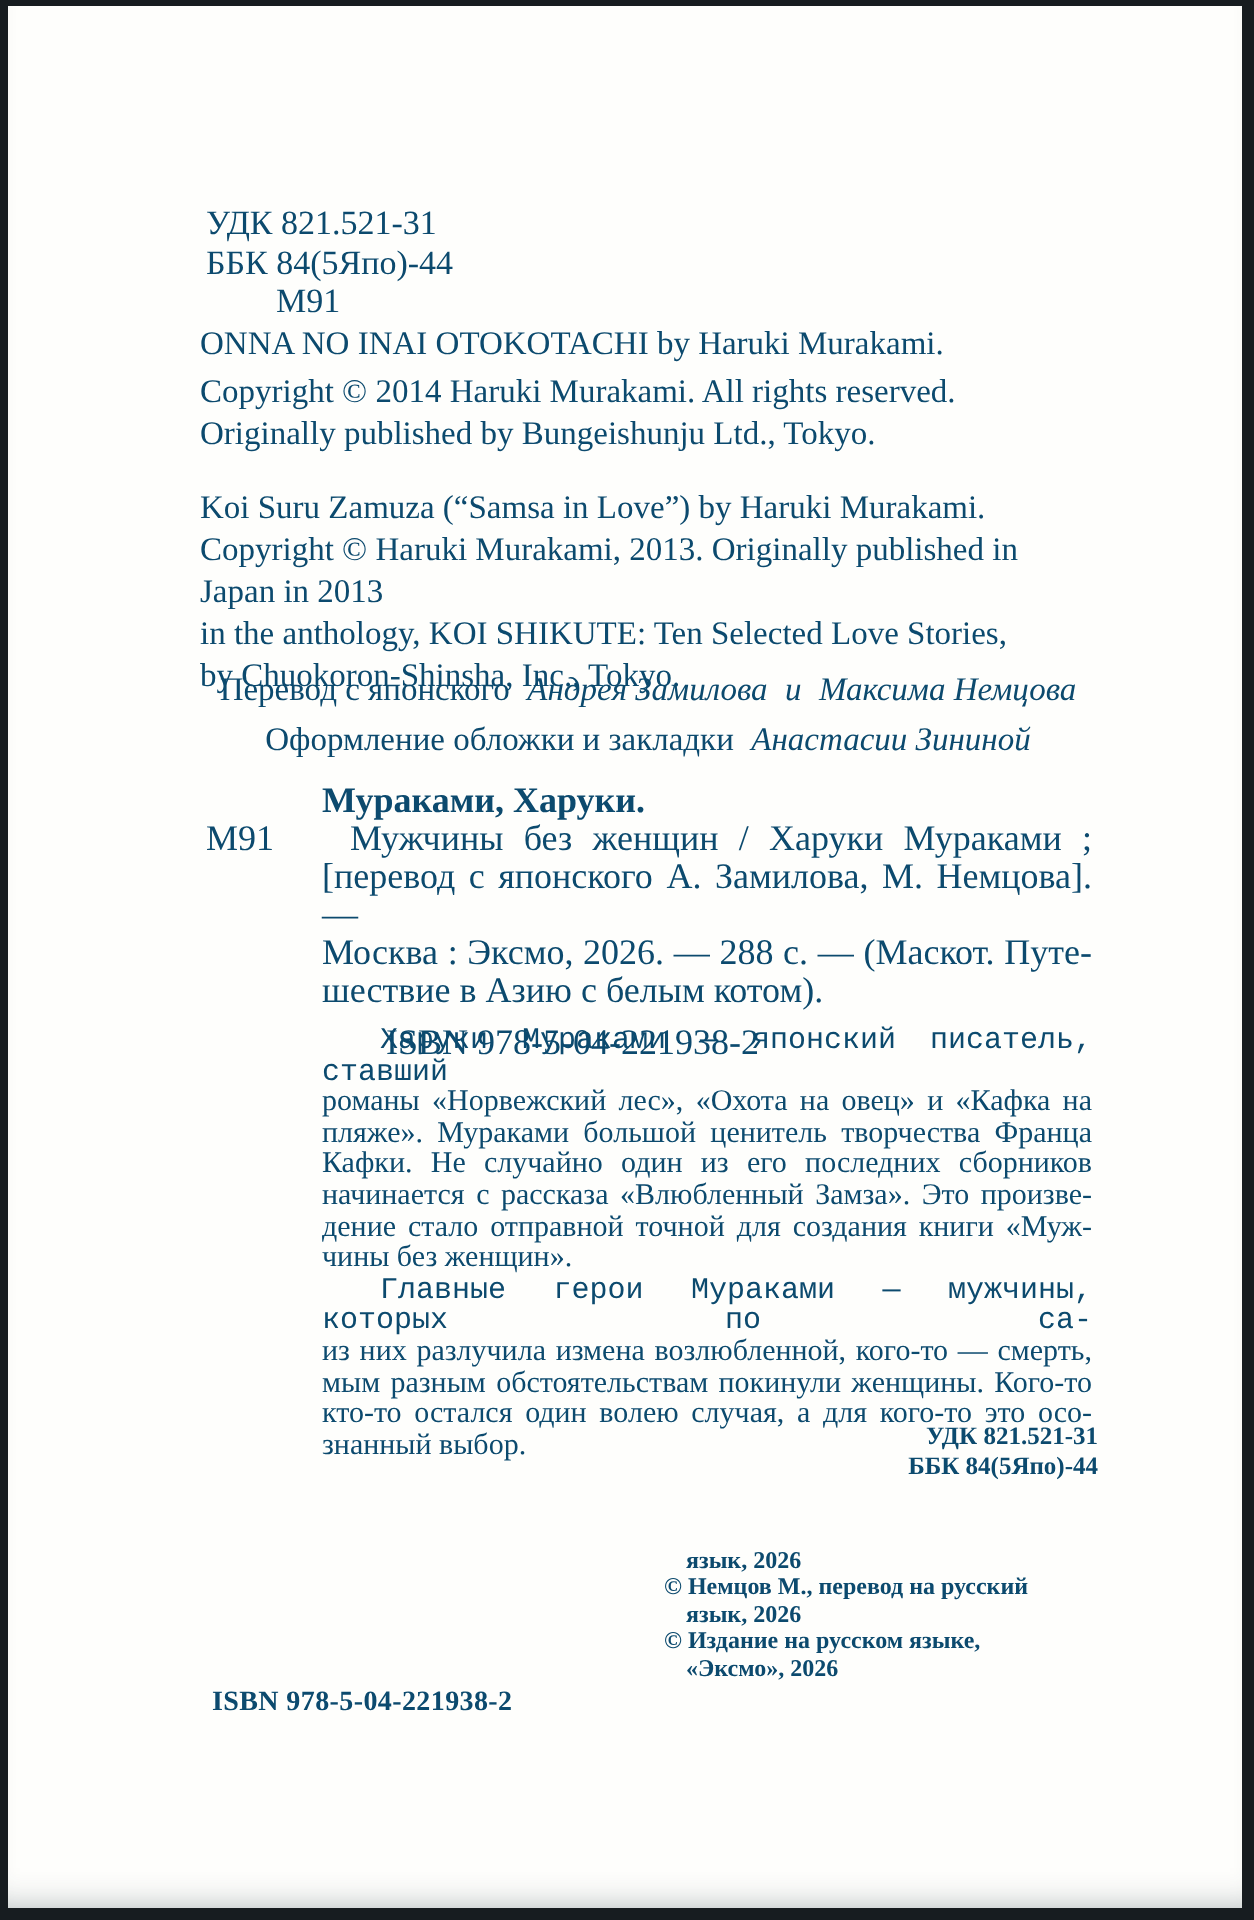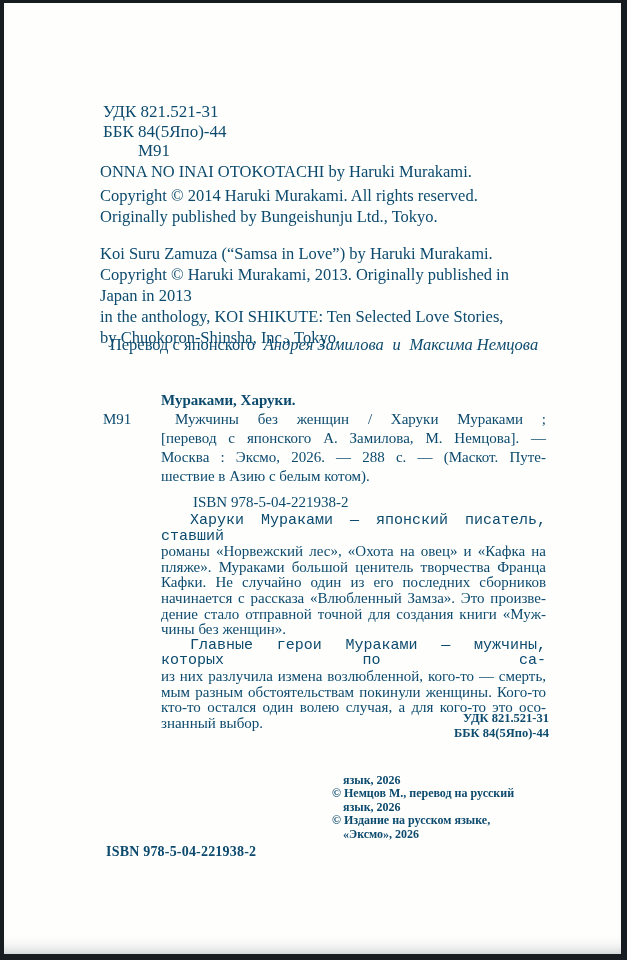--- a/index.html
+++ b/index.html
@@ -23,21 +23,21 @@
   .en1{top:158px;font-size:16.5px;line-height:21.5px;}
   .en1 div:first-child{margin-bottom:2px;}
   .en2{top:240px;font-size:16.5px;line-height:21px;}
 
   .credit{font-size:16.5px;line-height:20px;}
   .credit-translation{top:332px;}
   .credit-design{top:357px;}
   .credit .it{font-style:italic;}
   .credit span + span{margin-left:0.28em;}
 
-  .bib{position:absolute;left:157px;width:385px;top:388px;font-size:15px;line-height:19px;}
+  .bib{position:absolute;left:157px;width:385px;top:388px;font-size:18px;line-height:19px;}
   .bib-author{font-weight:bold;}
   .bib-code{position:absolute;left:-58px;top:19px;}
   .jlines div{text-align:justify;text-align-last:justify;}
   .jlines div.last{text-align-last:left;}
   .bib-lines div.first{text-indent:14px;}
   .bib-isbn{margin-top:7px;margin-left:32px;}
 
   .annotation{position:absolute;left:157px;width:385px;top:510px;font-size:15px;line-height:15.6px;}
   .para div.first{text-indent:29px;font-family:Liberation Mono, monospace;}
 
@@ -73,20 +73,24 @@
       <div class="last">by Chuokoron-Shinsha, Inc., Tokyo.</div>
     </div>
 
   <div class="center-block credit credit-translation">
     <span>Перевод с японского</span>
     <span class="it">Андрея Замилова</span>
     <span class="it">и</span>
     <span class="it">Максима Немцова</span>
   </div>
 
+  <div class="center-block credit credit-design">
+    <span>Оформление обложки и закладки</span>
+    <span class="it">Анастасии Зининой</span>
+  </div>
 
   <div class="bib">
     <div class="bib-author">Мураками, Харуки.</div>
     <div class="bib-code">М91</div>
     <div class="jlines bib-lines">
         <div class="first">Мужчины без женщин / Харуки Мураками ;</div>
         <div>[перевод с японского А. Замилова, М. Немцова]. —</div>
         <div>Москва : Эксмо, 2026. — 288 с. — (Маскот. Путе-</div>
         <div class="last">шествие в Азию с белым котом).</div>
       </div>

